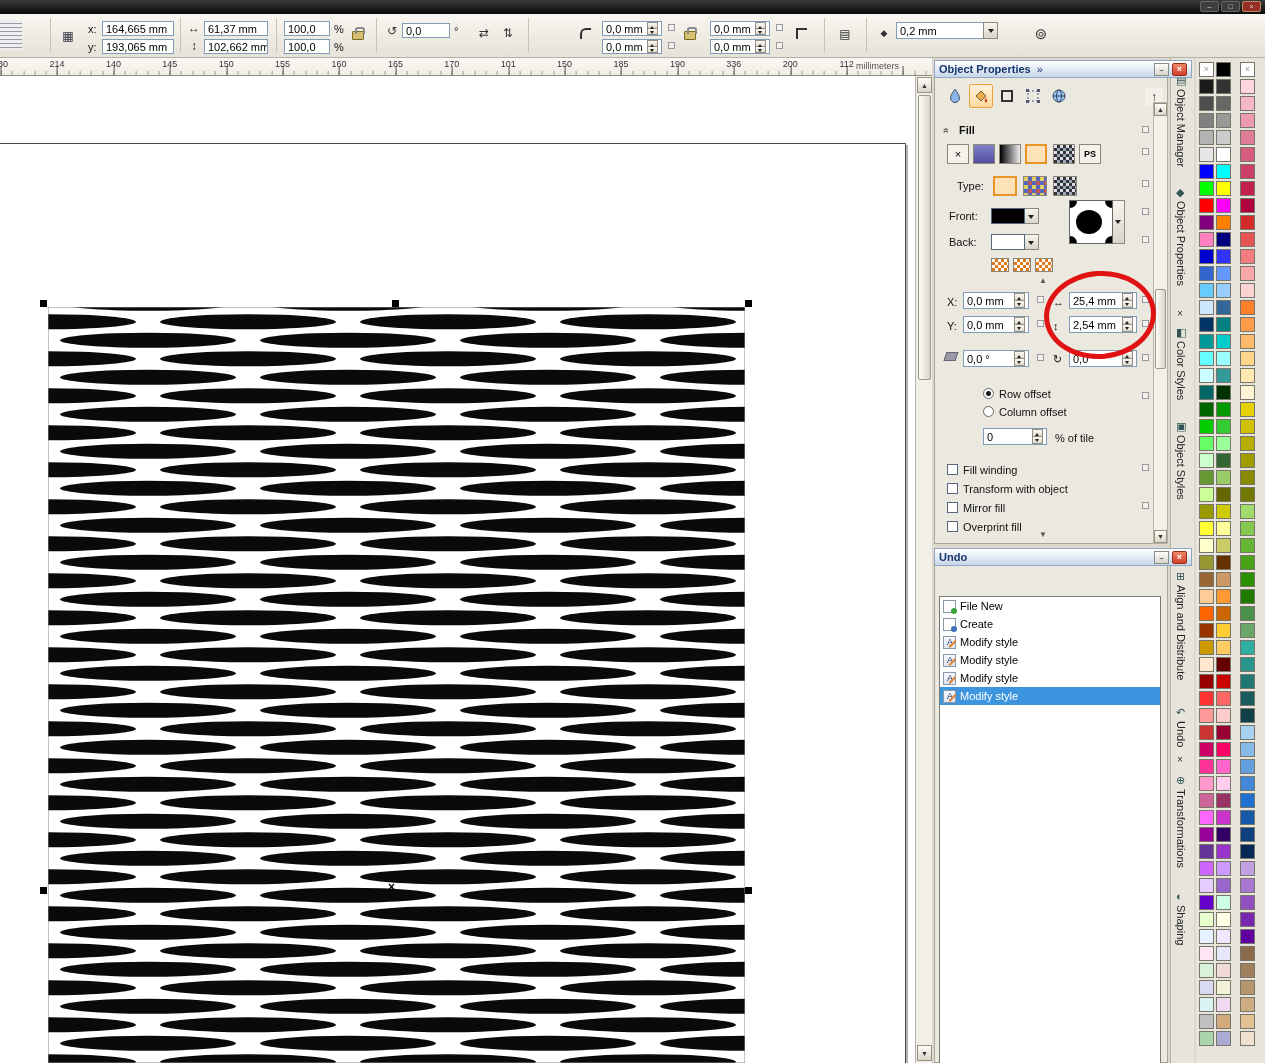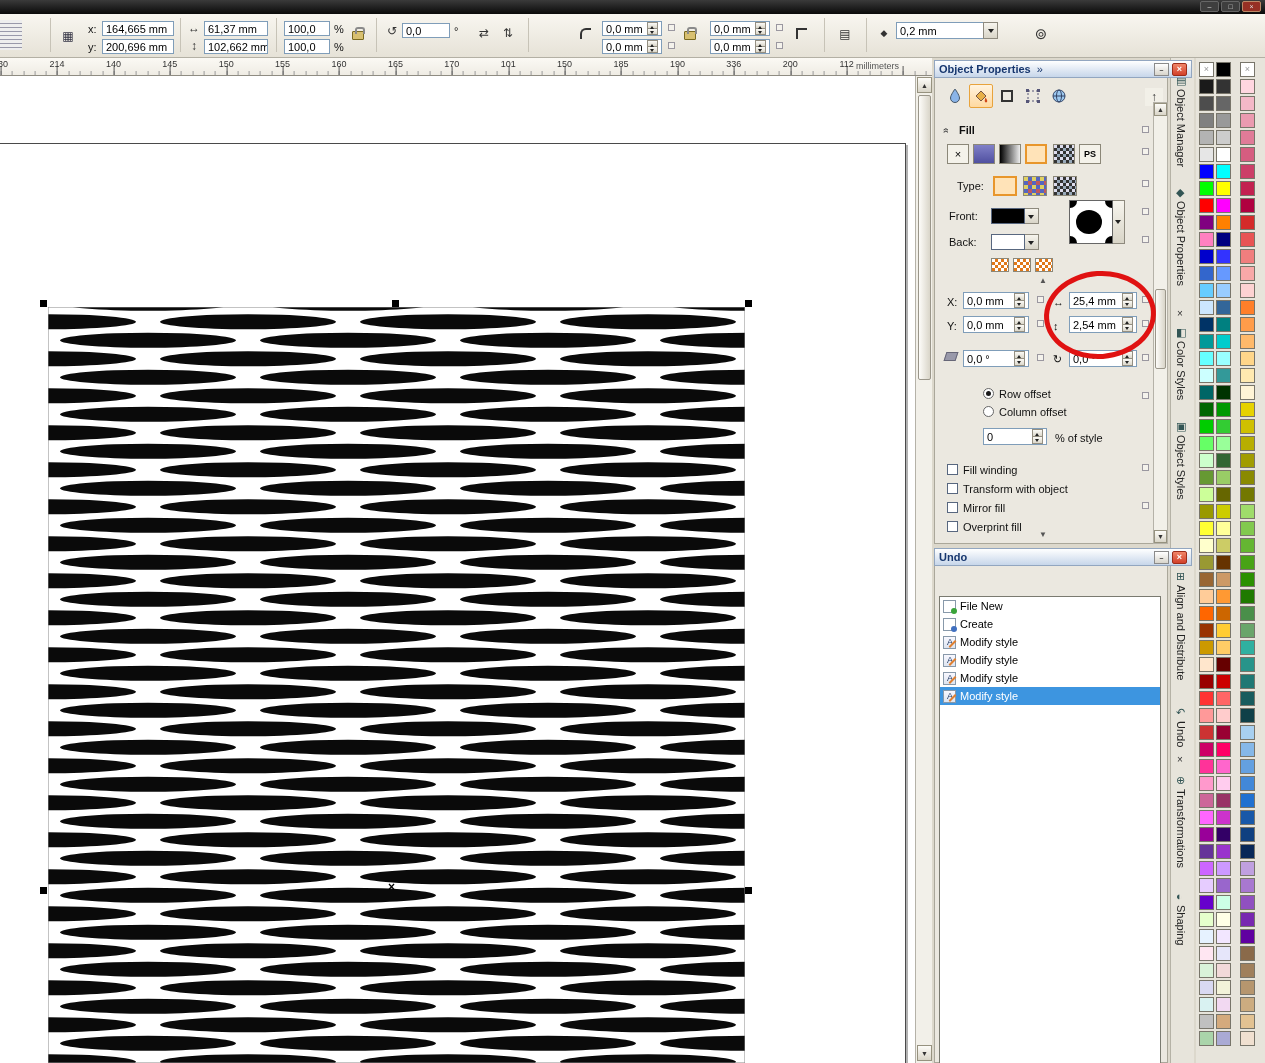--- a/index.html
+++ b/index.html
@@ -124,21 +124,21 @@
     <div class="sep" style="left:50px"></div>
     <div class="pbtn" style="left:58px;top:8px;width:20px;height:28px">
         <span class="gicon">▦</span>
       </div>
     <div class="lbl" style="left:88px;top:9px">x:</div>
     <div class="fld" style="left:102px;top:7px;width:72px">
         <span class="v">164,665 mm</span>
       </div>
     <div class="lbl" style="left:88px;top:27px">y:</div>
     <div class="fld" style="left:102px;top:25px;width:72px">
-        <span class="v">200,696 mm</span>
+        <span class="v">193,065 mm</span>
       </div>
     <div class="sep" style="left:180px"></div>
     <div class="pbtn" style="left:186px;top:7px;width:16px;height:14px">
         <span>↔</span>
       </div>
     <div class="fld" style="left:204px;top:7px;width:64px">
         <span class="v">61,37 mm</span>
       </div>
     <div class="pbtn" style="left:186px;top:25px;width:16px;height:14px">
         <span>↕</span>
@@ -460,21 +460,21 @@
       <div class="dlbl" style="left:64px;top:328px">Column offset</div>
       <div class="msq" style="left:207px;top:314px"></div>
 
       <div class="dfld" style="left:48px;top:350px;width:64px">
           <span class="v">0</span>
           <span class="spin">
             <s></s>
             <s class="dn"></s>
           </span>
         </div>
-      <div class="dlbl" style="left:120px;top:354px">% of style</div>
+      <div class="dlbl" style="left:120px;top:354px">% of tile</div>
 
       <div class="chkbox" style="left:12px;top:386px"></div>
       <div class="dlbl" style="left:28px;top:386px">Fill winding</div>
       <div class="msq" style="left:207px;top:386px"></div>
       <div class="chkbox" style="left:12px;top:405px"></div>
       <div class="dlbl" style="left:28px;top:405px">Transform with object</div>
       <div class="chkbox" style="left:12px;top:424px"></div>
       <div class="dlbl" style="left:28px;top:424px">Mirror fill</div>
       <div class="msq" style="left:207px;top:424px"></div>
       <div class="chkbox" style="left:12px;top:443px"></div>

